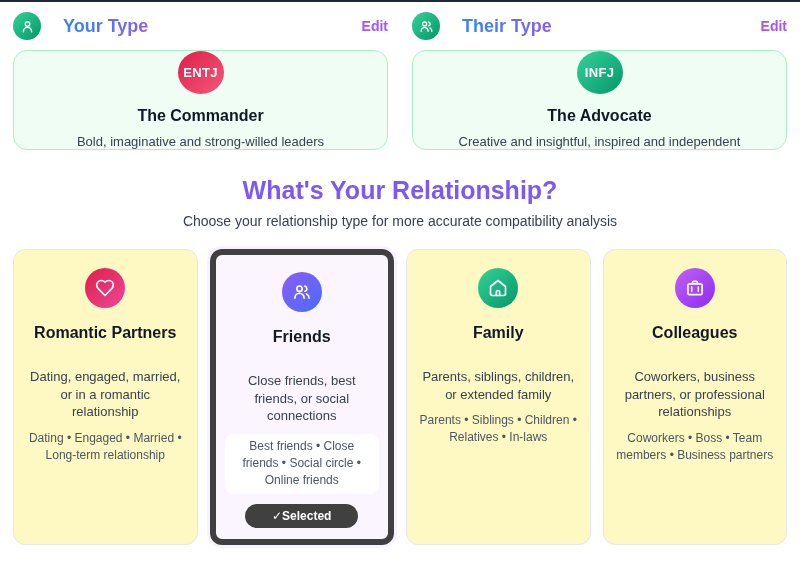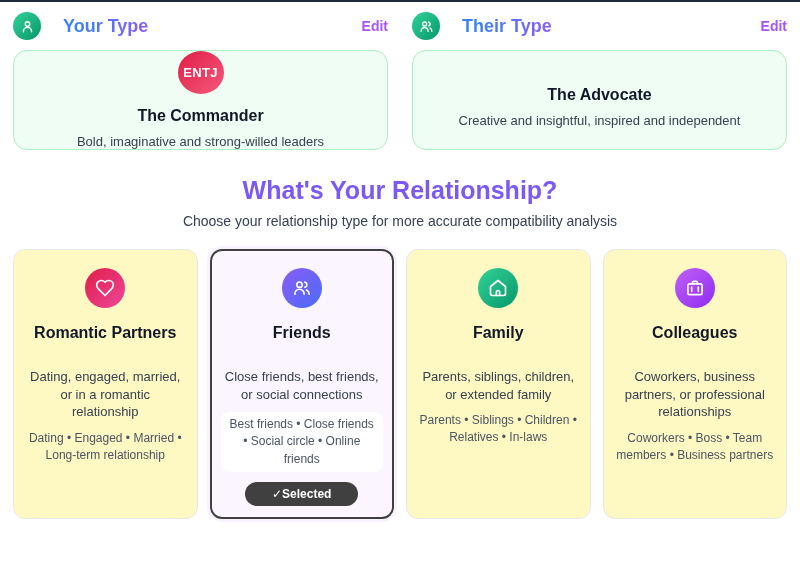--- a/index.html
+++ b/index.html
@@ -29,21 +29,21 @@
   .type-name { margin-top: 13px; font-size: 16px; font-weight: 700; color: #111827; }
   .type-desc { margin-top: 9px; font-size: 13px; color: #374151; }
 
   
   .section-title { margin-top: 26px; text-align: center; font-size: 25px; font-weight: 700; color: #7c58f5; }
   .section-subtitle { margin-top: 8px; text-align: center; font-size: 14px; color: #374151; }
 
   .options-grid { display: grid; grid-template-columns: repeat(4, 1fr); gap: 12px; margin-top: 20px; }
   .option-card { background: #fef9c3; border: 1px solid #e5e7eb; border-radius: 12px; min-height: 220px;
     padding: 18px 10px 12px; display: flex; flex-direction: column; align-items: center; text-align: center; cursor: pointer; }
-  .option-card.selected { background: #faf5ff; border: 2px solid #404040; padding: 17px 9px 11px;
+  .option-card.selected { background: #faf5ff; border: 6px solid #404040; padding: 17px 9px 11px;
     box-shadow: 0 0 0 3px rgba(168,85,247,0.08); }
   .option-circle { width: 40px; height: 40px; border-radius: 50%;
     display: flex; align-items: center; justify-content: center; margin-bottom: 16px; }
   .option-circle svg { width: 20px; height: 20px; }
   .grad-rose   { background: linear-gradient(135deg, #e11d48, #ec4899); }
   .grad-violetblue { background: linear-gradient(135deg, #8b5cf6, #4a6cf7); }
   .grad-green  { background: linear-gradient(135deg, #34d399, #059669); }
   .grad-purple { background: linear-gradient(135deg, #c061f8, #8f2bf0); }
   .option-title { font-size: 16px; font-weight: 700; color: #111827; }
   .option-desc { margin-top: 26px; font-size: 13px; line-height: 1.35; color: #374151; padding: 0 2px; }
@@ -85,20 +85,21 @@
             <circle cx="9" cy="8" r="3.2"></circle>
               <path d="M3.5 19.5v-.5a5.5 5.5 0 0 1 11 0v.5"></path>
             <path d="M15.5 4.9a3.2 3.2 0 0 1 0 6.2"></path>
               <path d="M17.5 14.3a5.5 5.5 0 0 1 3 4.7v.5"></path>
           </svg>
         </span>
         <span class="type-header-title">Their Type</span>
         <span class="edit-link">Edit</span>
       </div>
       <div class="type-card">
+        <div class="type-badge infj">INFJ</div>
         <div class="type-name">The Advocate</div>
         <div class="type-desc">Creative and insightful, inspired and independent</div>
       </div>
     </div>
   </div>
 
   <div class="section-title">What's Your Relationship?</div>
   <div class="section-subtitle">Choose your relationship type for more accurate compatibility analysis</div>
 
   <div class="options-grid">

